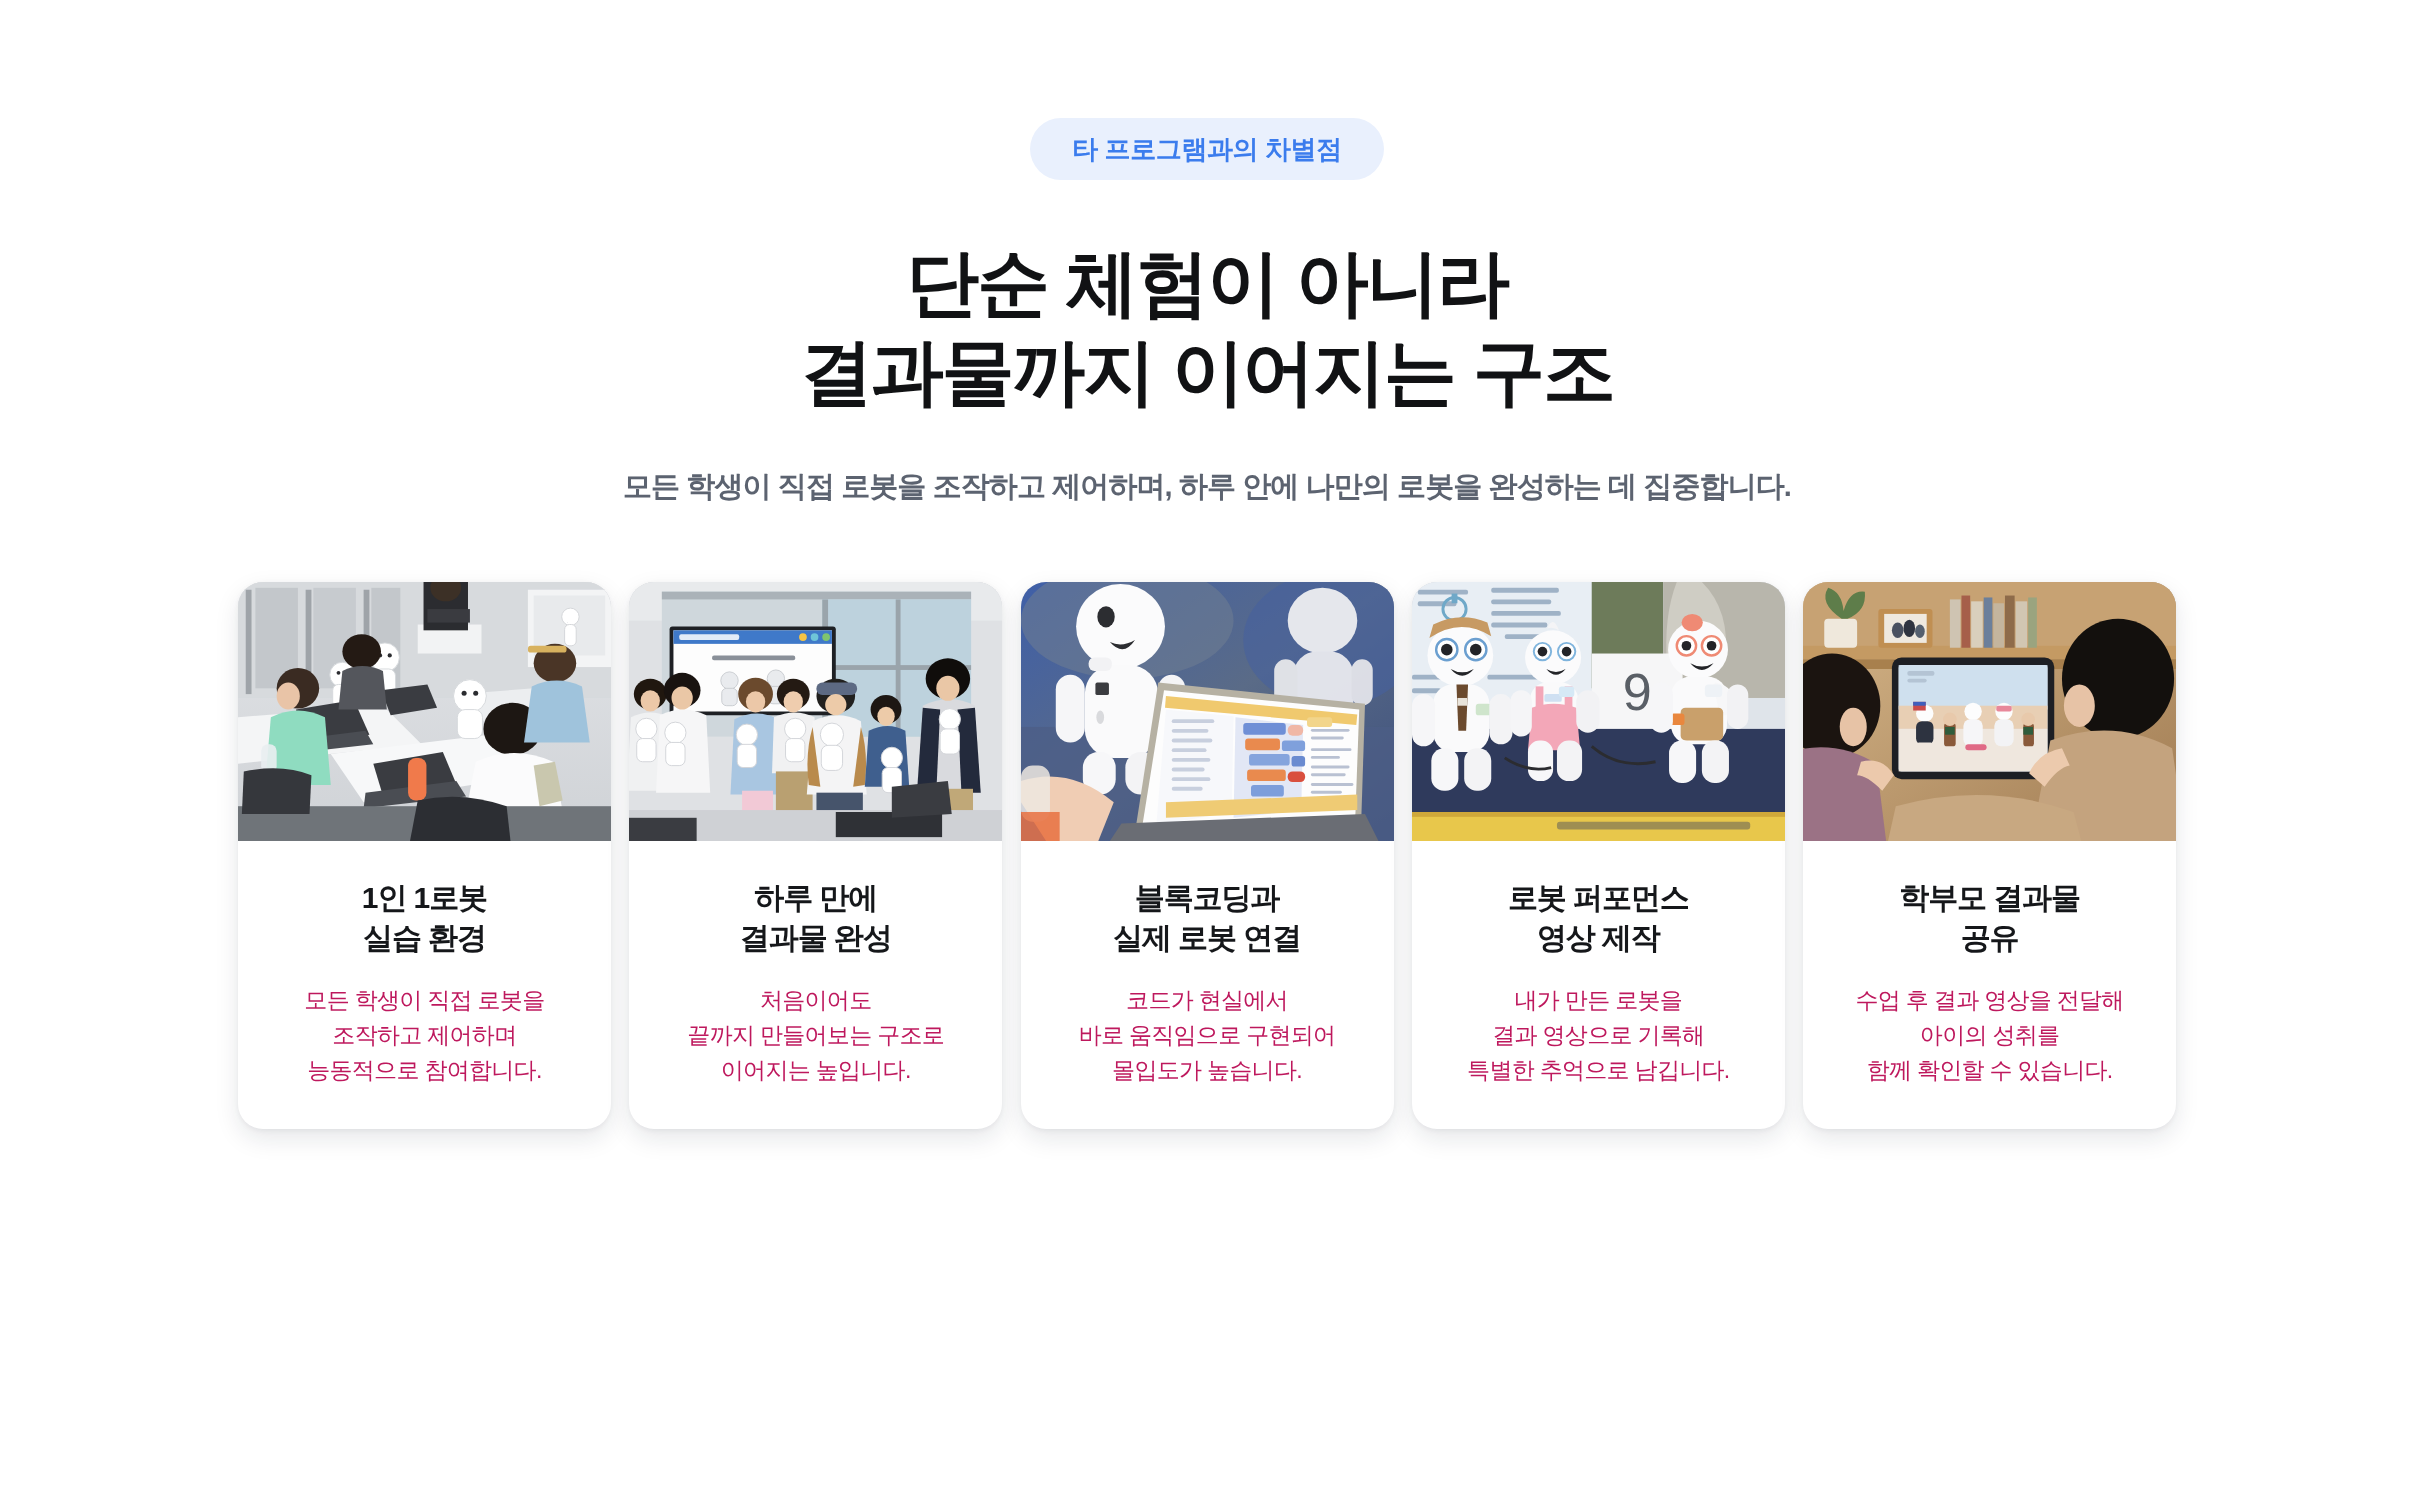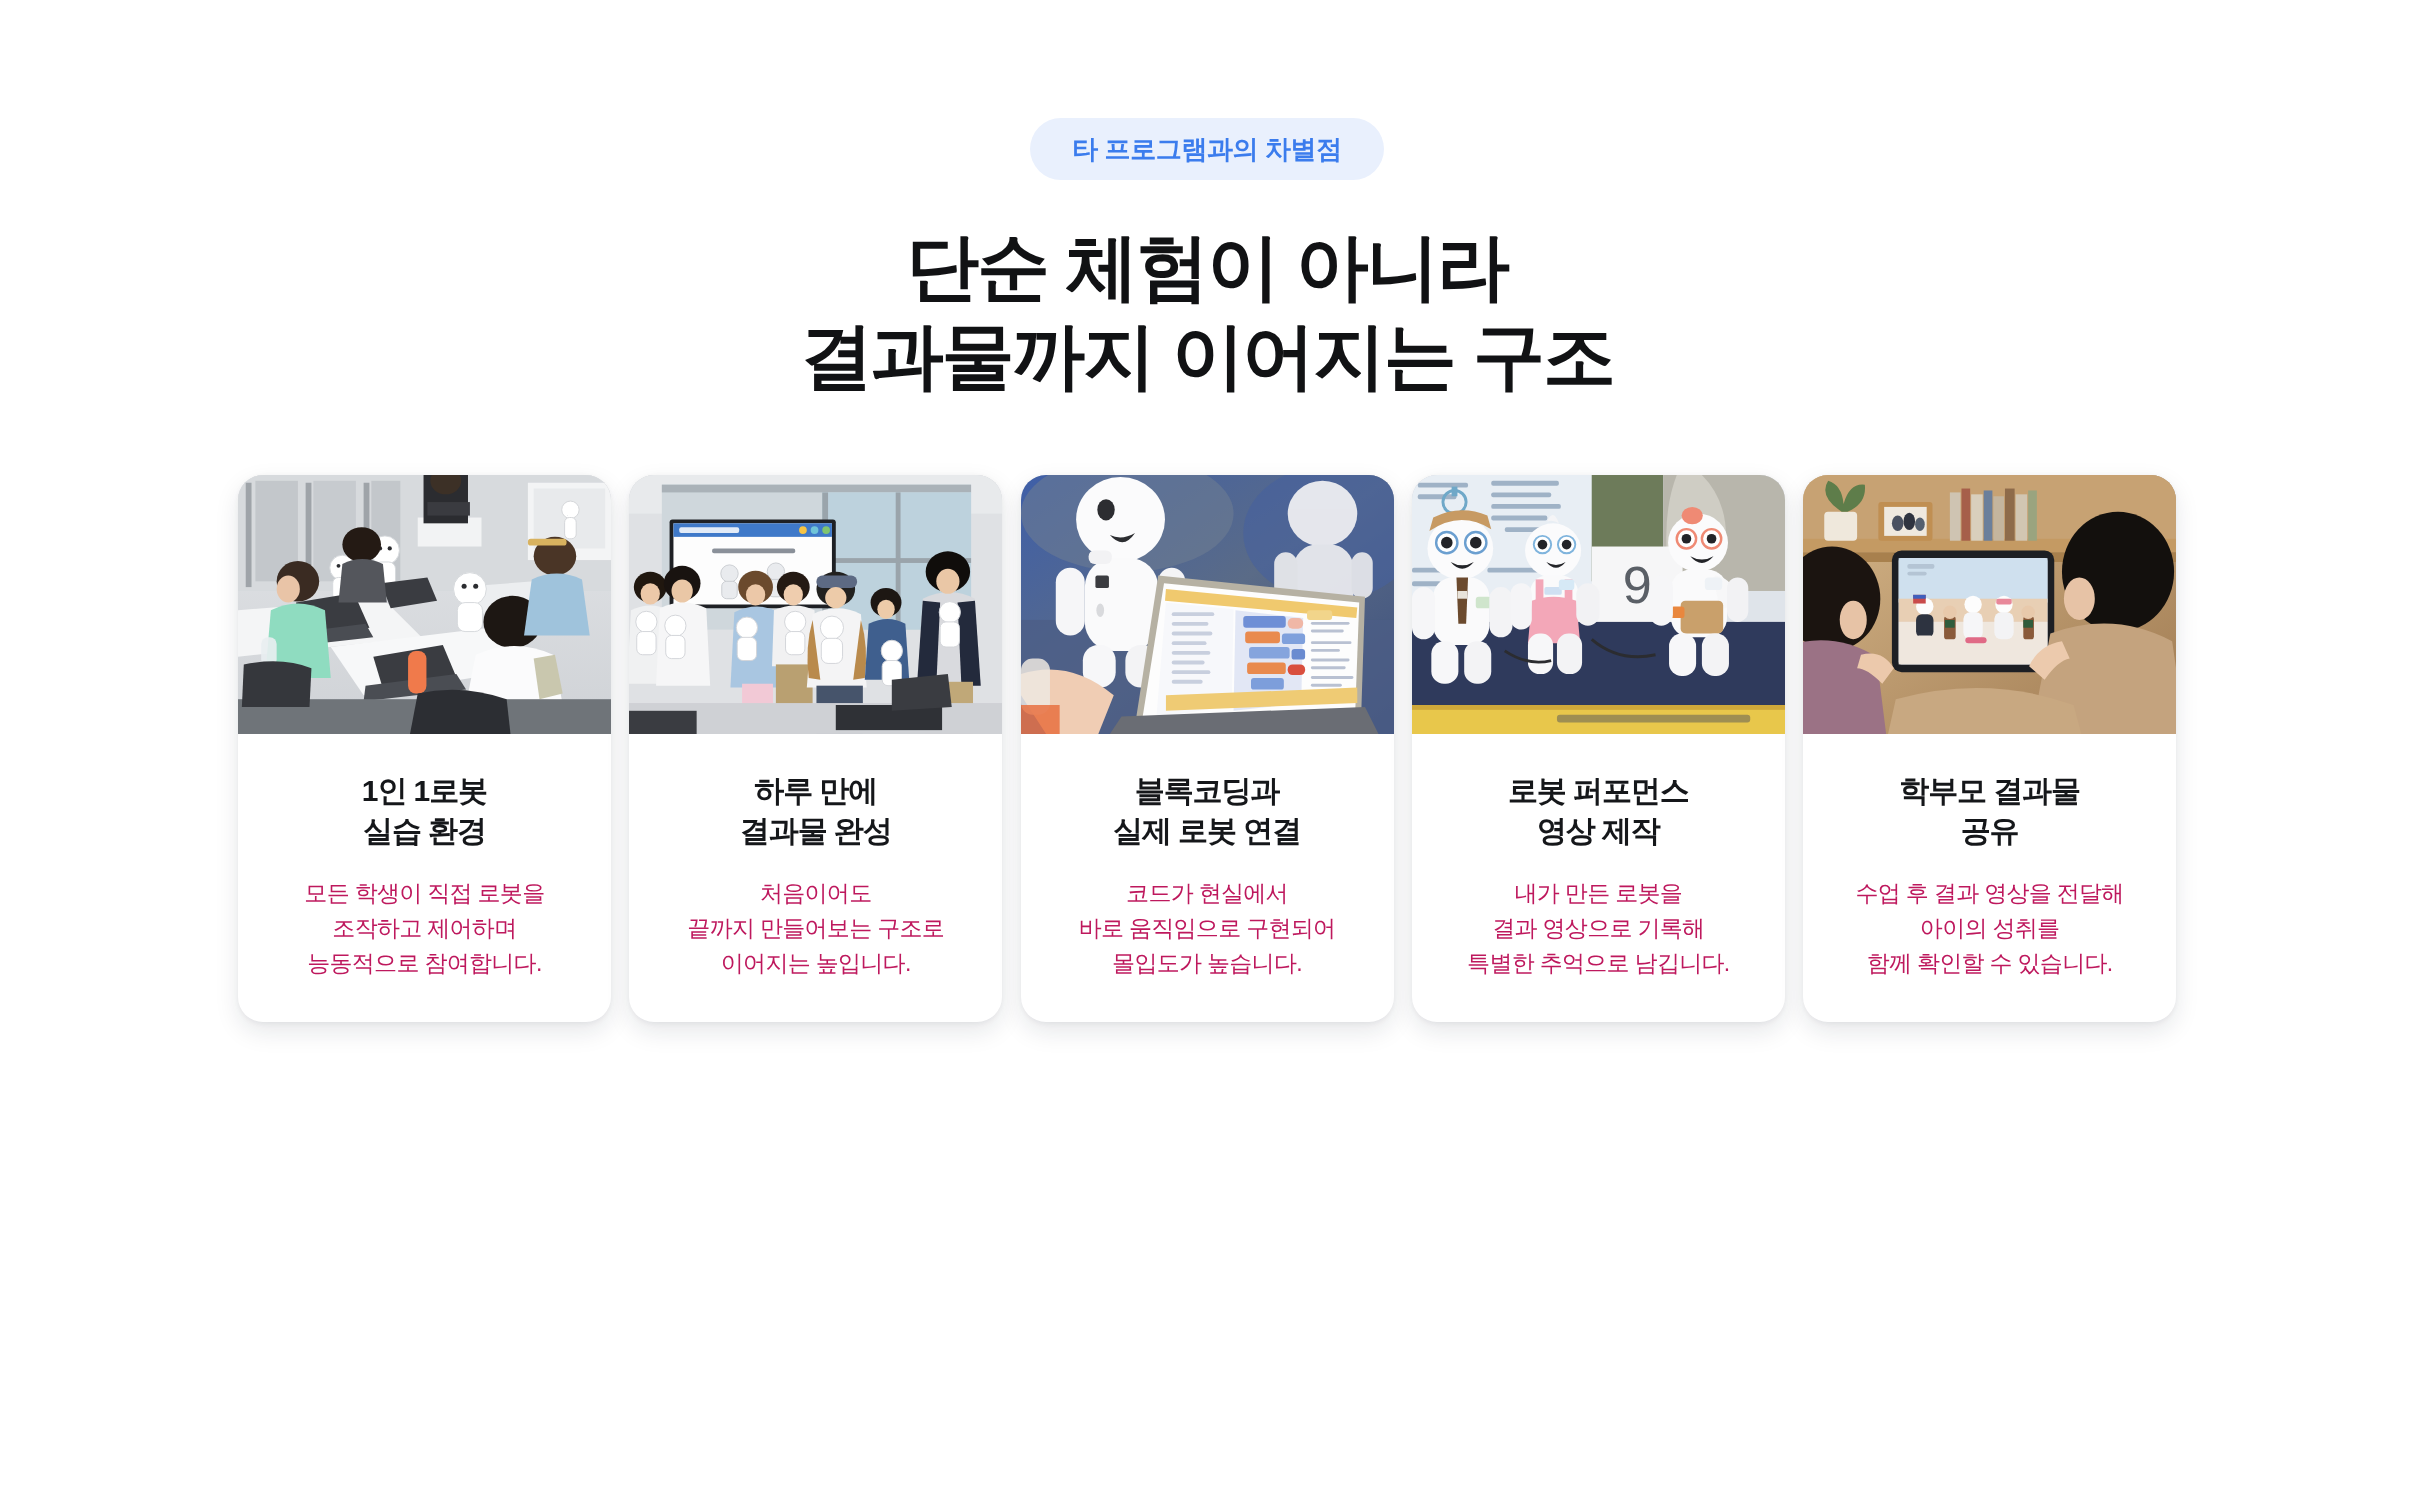--- a/index.html
+++ b/index.html
@@ -34,21 +34,21 @@
     background: #e9f0fd;
     color: #3b7ced;
     font-size: 26px;
     font-weight: 700;
     letter-spacing: -0.4px;
     line-height: 1;
     white-space: nowrap;
   }
 
   .headline {
-    margin-top: 42px;
+    margin-top: 58px;
     text-align: center;
     color: #111214;
     font-size: 73px;
     font-weight: 900;
     line-height: 1.22;
     letter-spacing: -2.3px;
   }
   .headline .line { display: block; }
 
   .subtitle {
@@ -120,20 +120,21 @@
 
 <div class="page">
 
   <div class="badge">타 프로그램과의 차별점</div>
 
   <h1 class="headline">
     <span class="line">단순 체험이 아니라</span>
     <span class="line">결과물까지 이어지는 구조</span>
   </h1>
 
+  <p class="subtitle">모든 학생이 직접 로봇을 조작하고 제어하며, 하루 안에 나만의 로봇을 완성하는 데 집중합니다.</p>
 
   <div class="cards">
 
     <div class="card">
       <div class="card-photo">
         <svg viewBox="0 0 386 268" xmlns="http://www.w3.org/2000/svg" aria-hidden="true">
           <defs>
             <linearGradient id="c1bg" x1="0" y1="0" x2="0" y2="1">
               <stop offset="0" stop-color="#e3e5e8"></stop>
                 <stop offset="1" stop-color="#cfd2d6"></stop>

